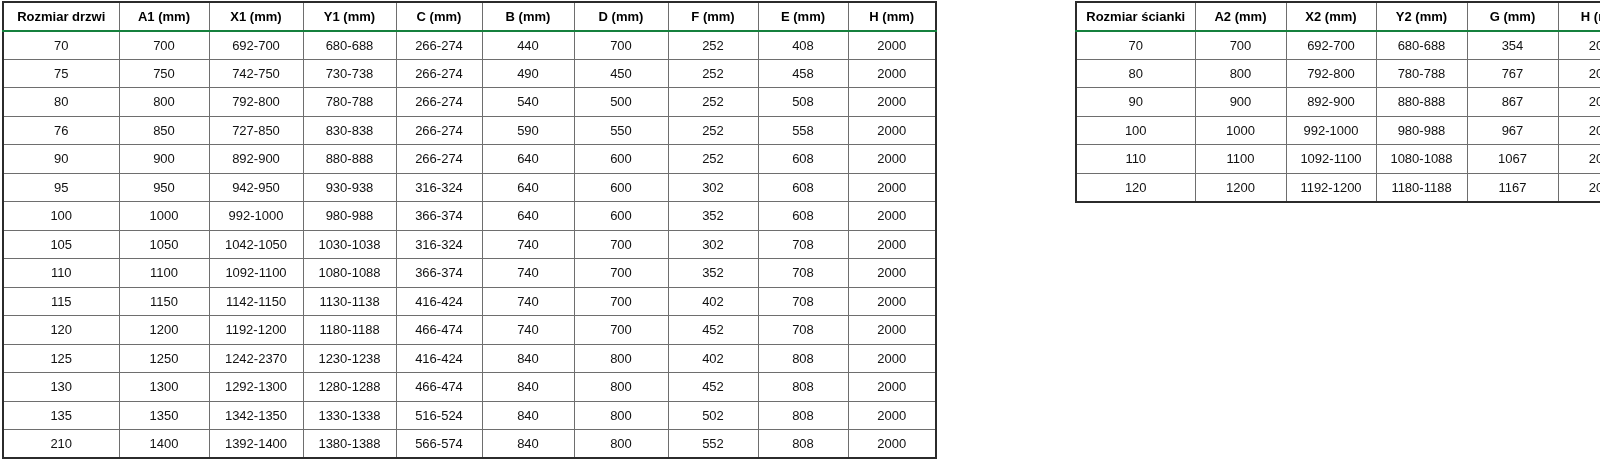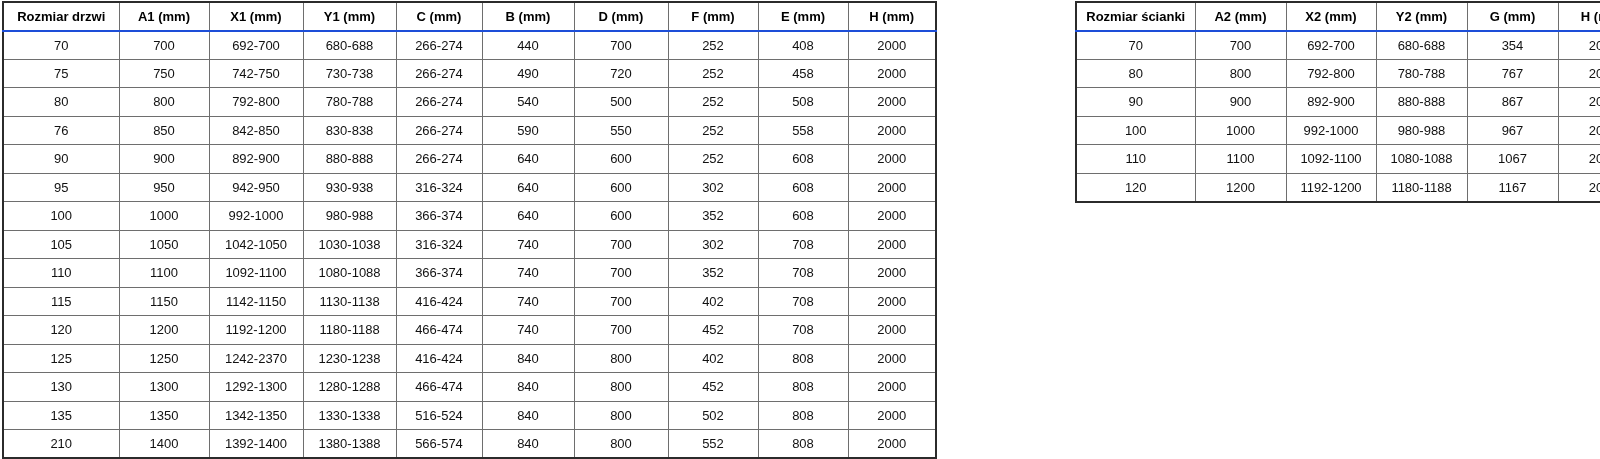--- a/index.html
+++ b/index.html
@@ -38,21 +38,21 @@
     color: #111111;
     font-size: 13px;
     line-height: 1;
     overflow: hidden;
     white-space: nowrap;
   }
   table.tbl tr { height: 28.5px; }
   table.tbl thead th {
     font-weight: bold;
     color: #000000;
-    border-bottom: 2px solid #1d4ed8;
+    border-bottom: 2px solid #15803d;
   }
 </style>
 </head>
 <body>
 
 <div class="canvas">
 
   <table class="tbl door">
     <colgroup>
       <col style="width:116px">
@@ -93,41 +93,41 @@
           <td>408</td>
           <td>2000</td>
         </tr>
         <tr>
           <td>75</td>
           <td>750</td>
           <td>742-750</td>
           <td>730-738</td>
           <td>266-274</td>
           <td>490</td>
-          <td>720</td>
+          <td>450</td>
           <td>252</td>
           <td>458</td>
           <td>2000</td>
         </tr>
         <tr>
           <td>80</td>
           <td>800</td>
           <td>792-800</td>
           <td>780-788</td>
           <td>266-274</td>
           <td>540</td>
           <td>500</td>
           <td>252</td>
           <td>508</td>
           <td>2000</td>
         </tr>
         <tr>
           <td>76</td>
           <td>850</td>
-          <td>842-850</td>
+          <td>727-850</td>
           <td>830-838</td>
           <td>266-274</td>
           <td>590</td>
           <td>550</td>
           <td>252</td>
           <td>558</td>
           <td>2000</td>
         </tr>
         <tr>
           <td>90</td>

